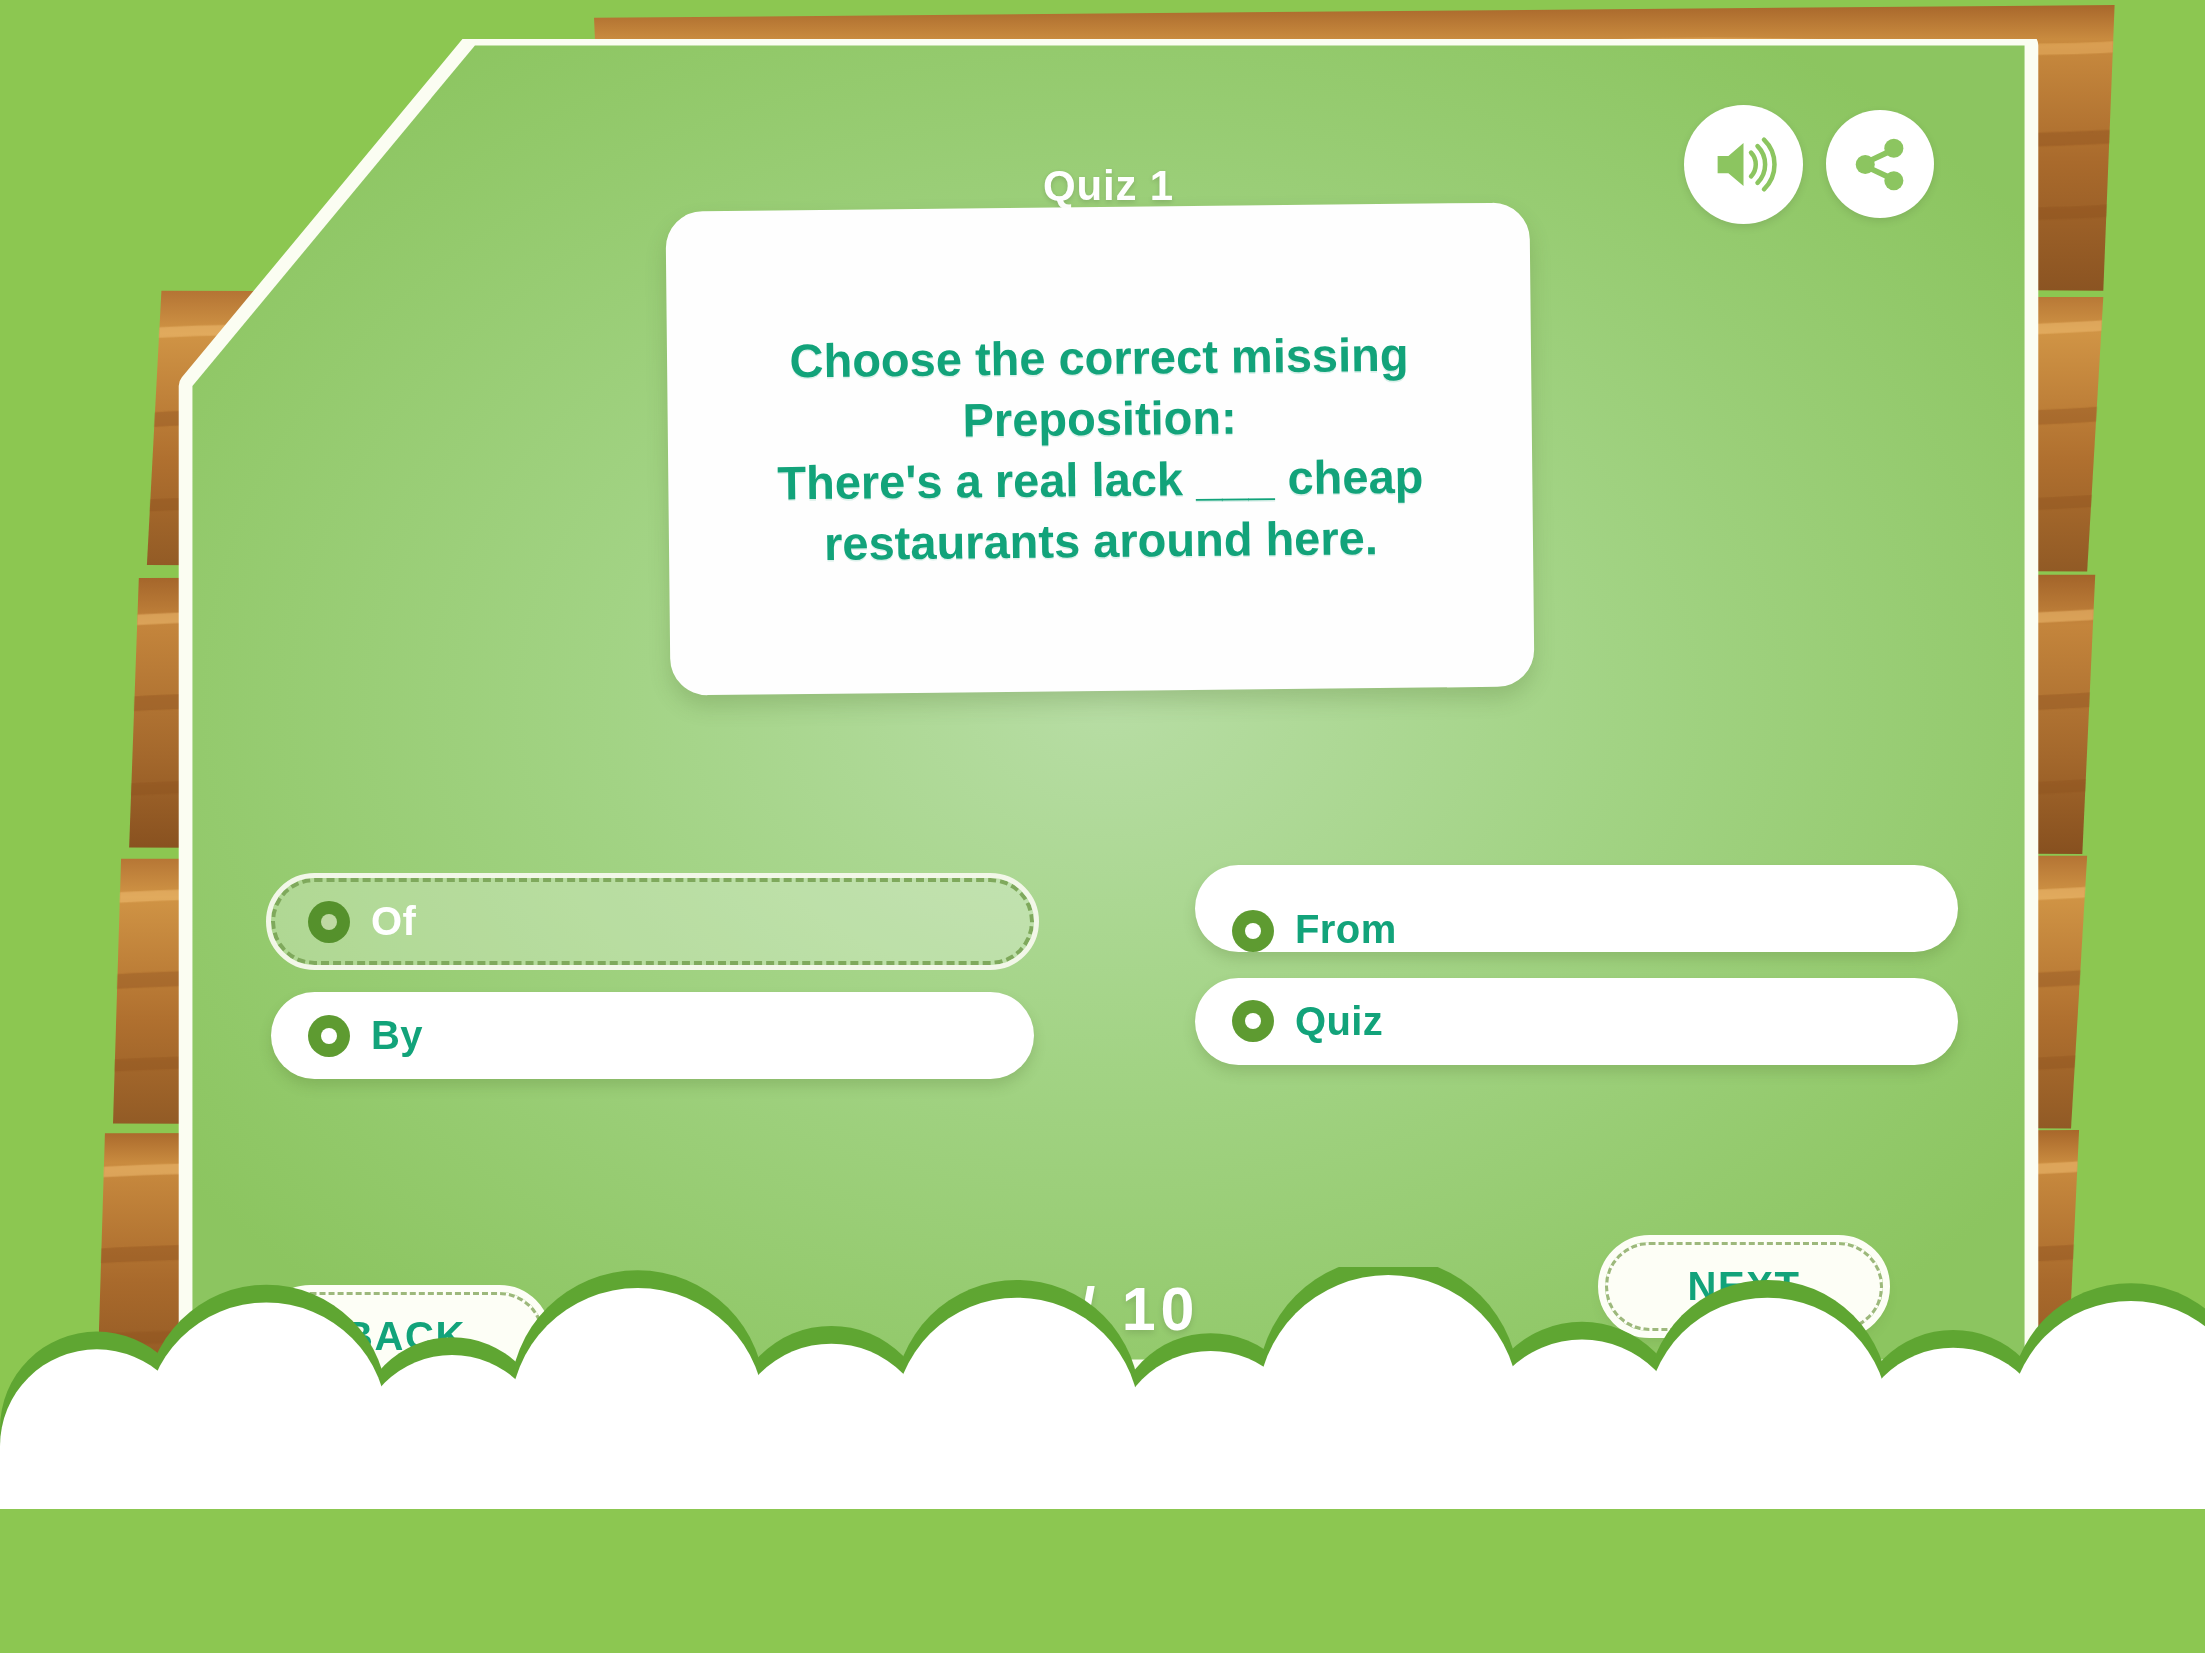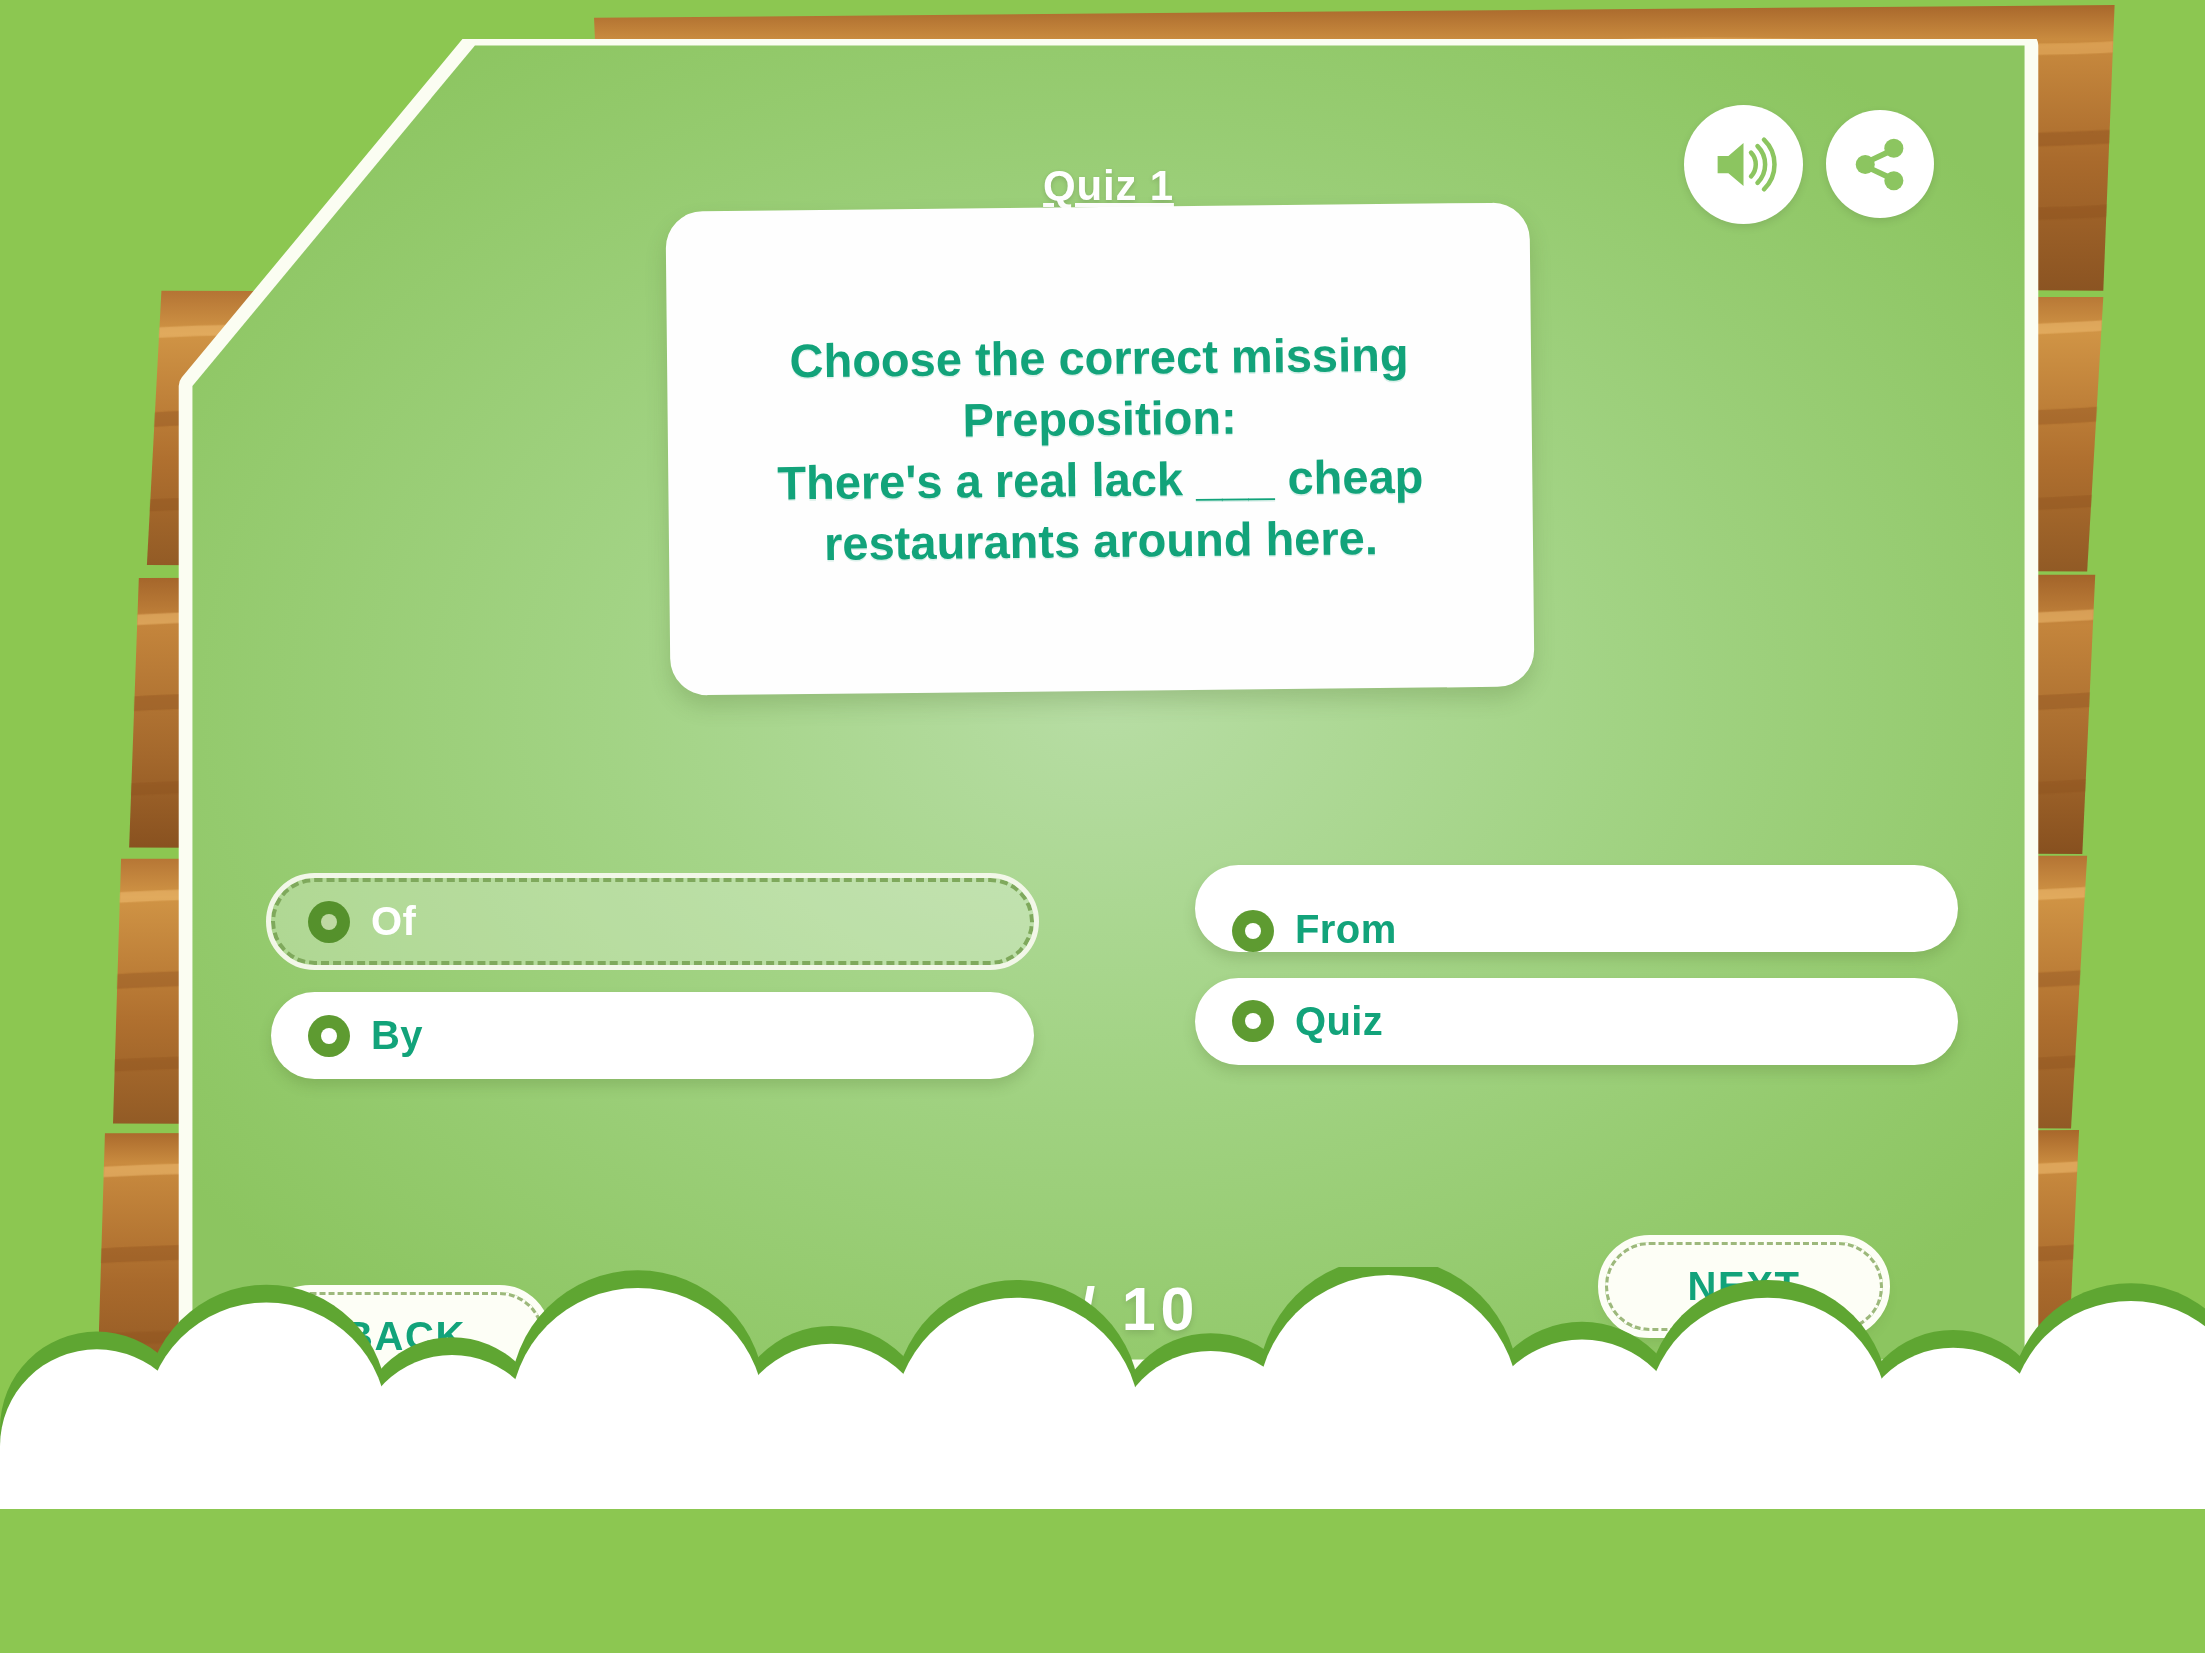--- a/index.html
+++ b/index.html
@@ -48,21 +48,20 @@
     position: absolute;
     left: 0;
     top: 123px;
     width: 1865px;
     text-align: center;
     color: #FFFFFF;
     font-size: 42px;
     font-weight: bold;
     letter-spacing: 0.8px;
     text-shadow: 0 2.4px 4.8px rgba(0,0,0,0.14);
-    text-decoration: underline;
   }
 
   .icon-btn {
     position: absolute;
     width: 119px;
     height: 119px;
     border-radius: 50%;
     background: #FFFFFF;
     display: flex;
     align-items: center;

